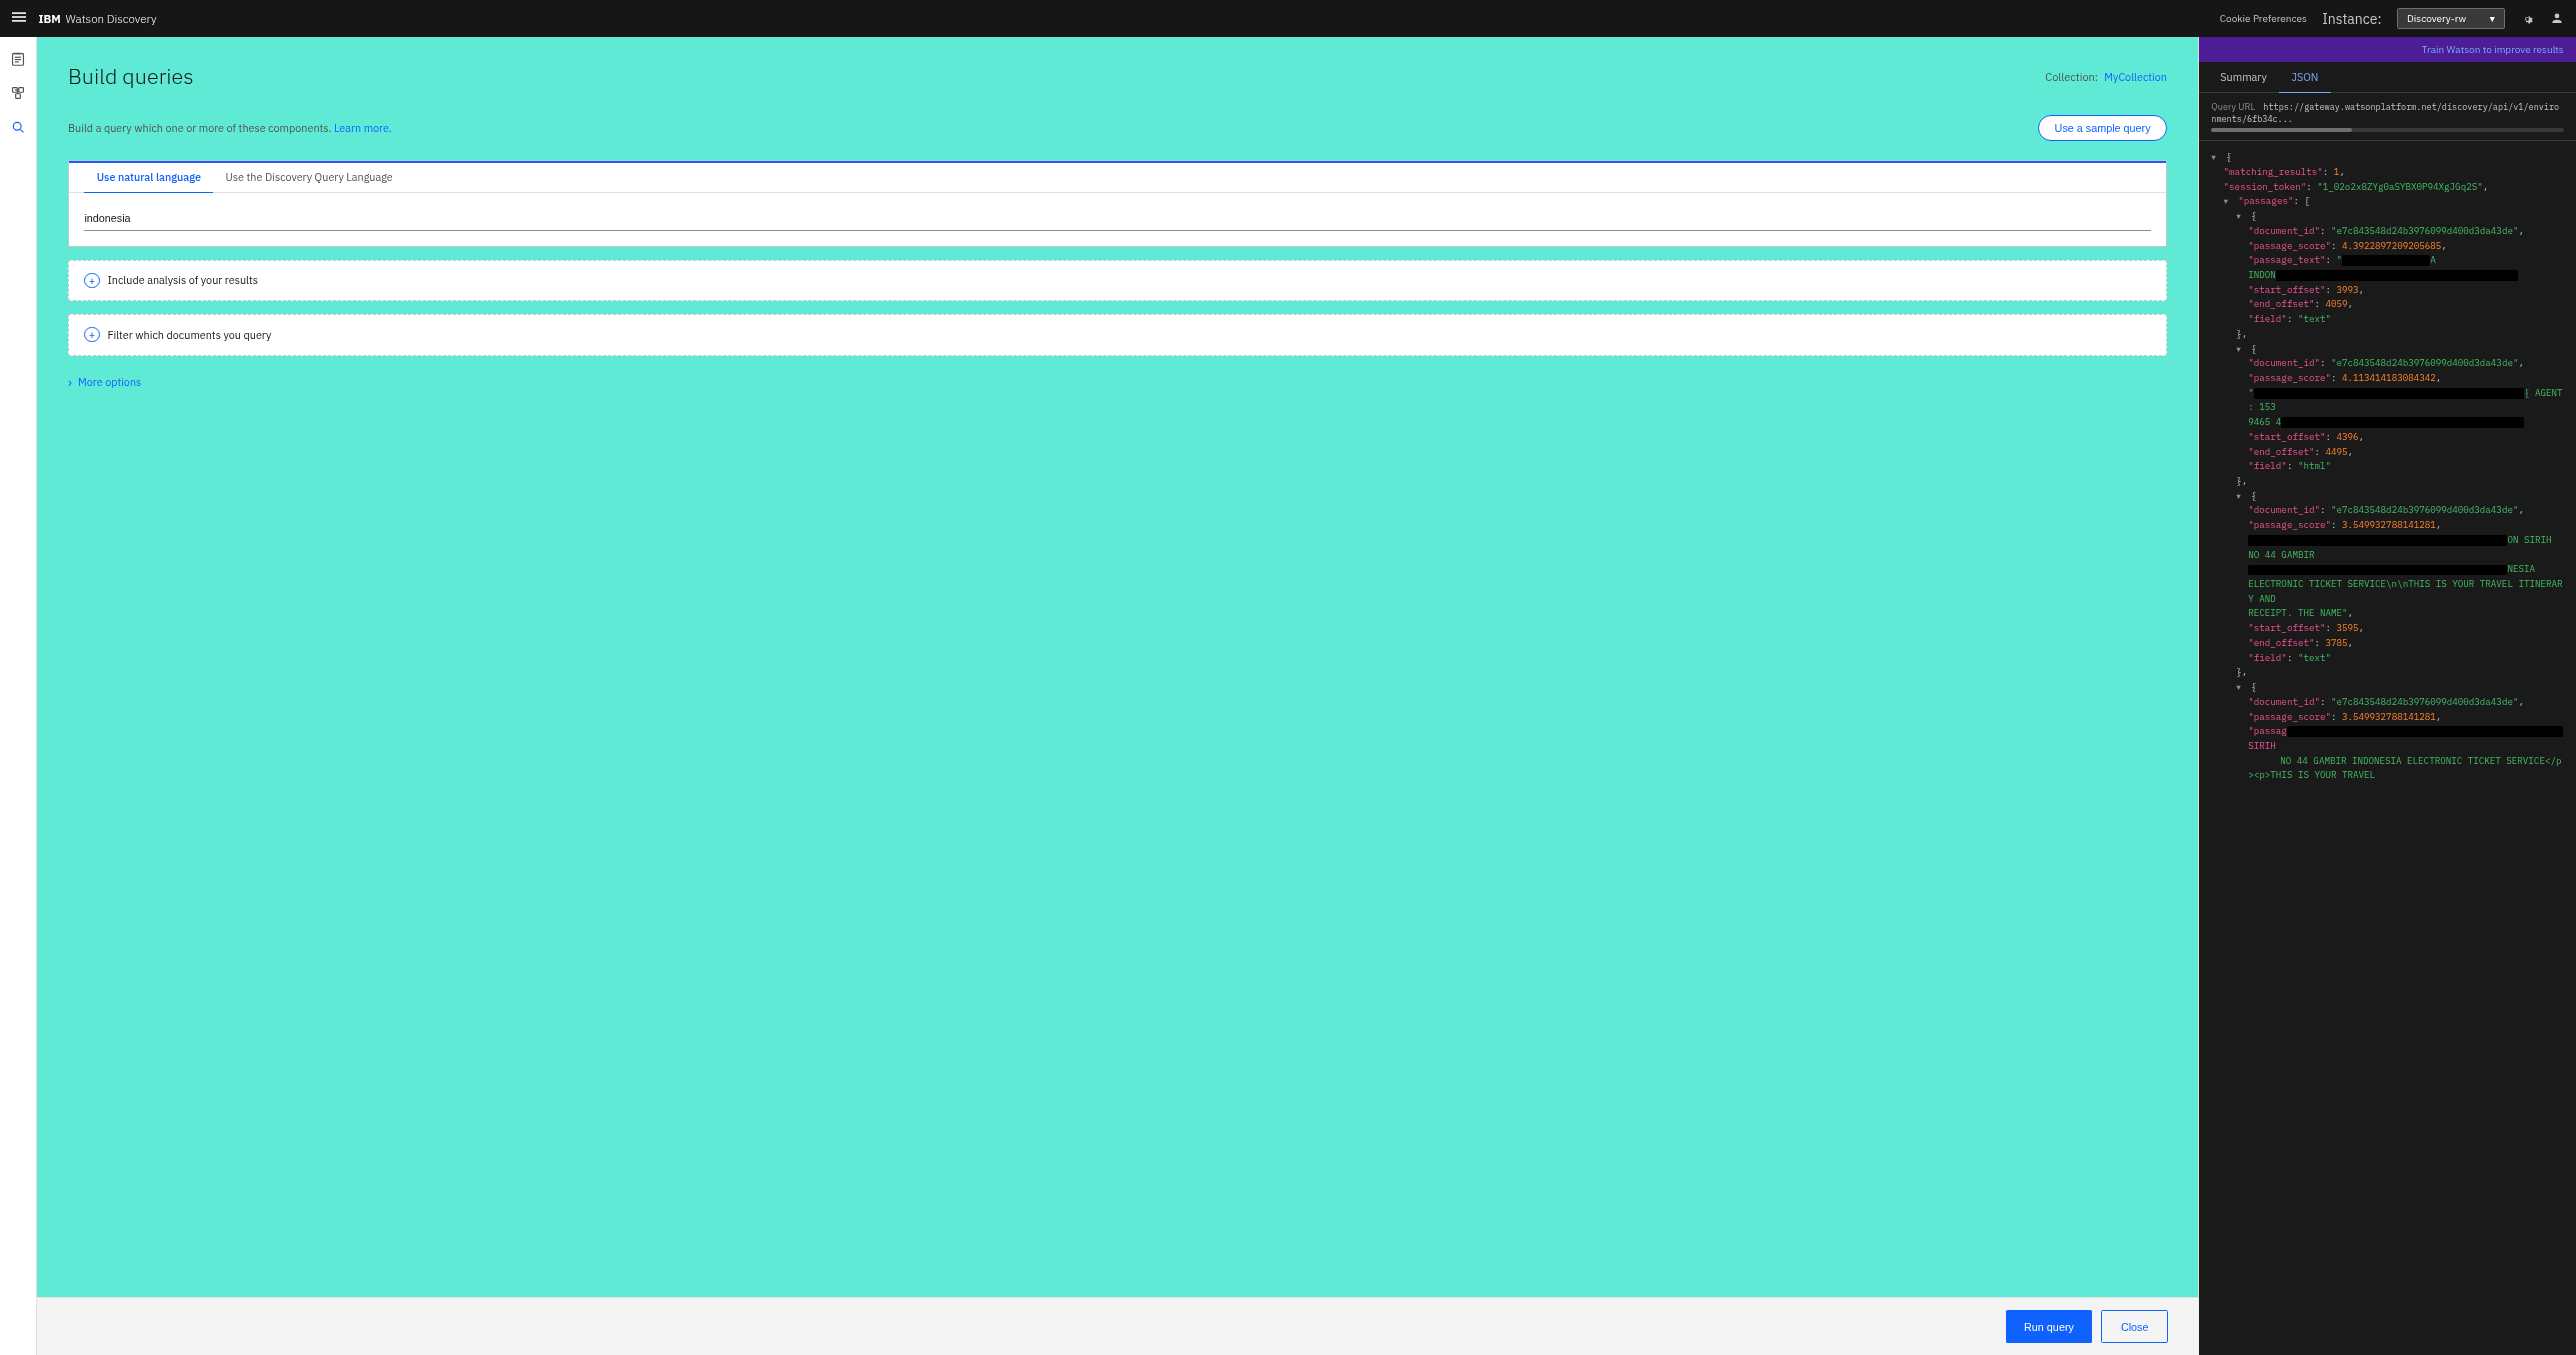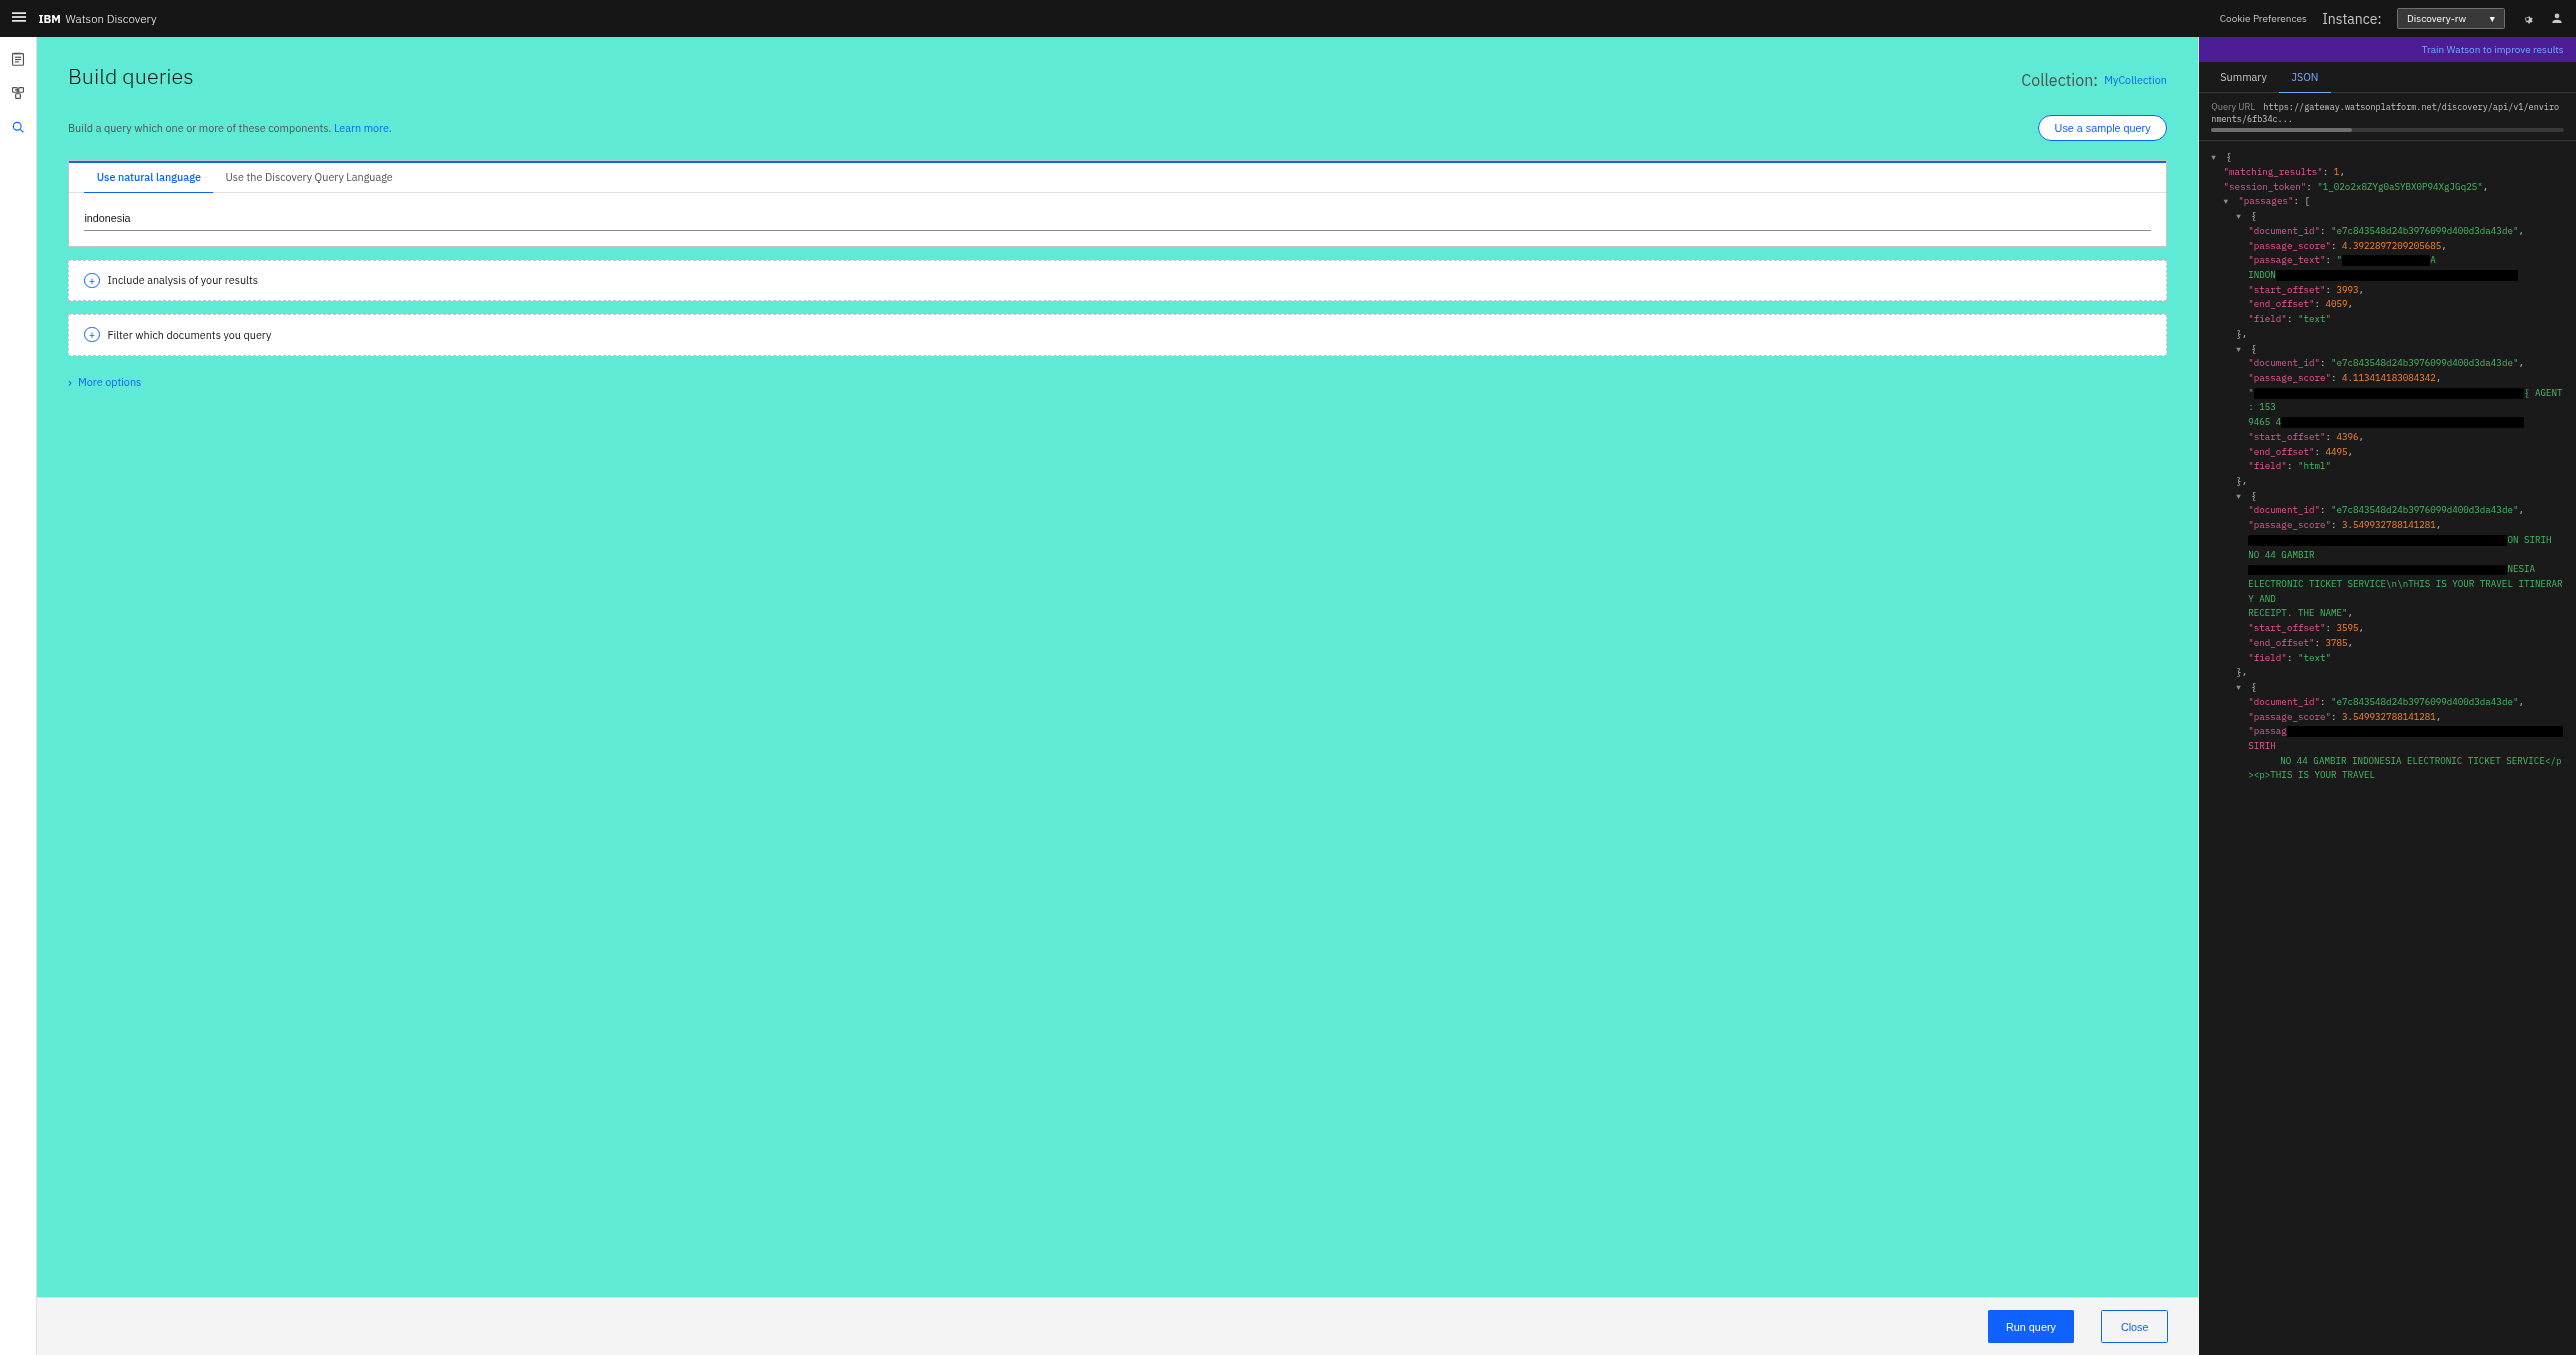--- a/index.html
+++ b/index.html
@@ -114,21 +114,21 @@
       border-right: 0.8px solid #e0e0e0;
     }
 
     .page-title {
       font-size: 21.6px;
       font-weight: 300;
       color: #161616;
       margin-bottom: 18.5px;
     }
     .collection-label {
-      font-size: 16px;
+      font-size: 11px;
       color: #525252;
       margin-right: 3.1px;
     }
     .collection-link {
       font-size: 10.8px;
       color: #0f62fe;
       cursor: pointer;
       text-decoration: none;
     }
 
@@ -264,21 +264,21 @@
     
     .bottom-bar {
       position: fixed;
       bottom: 0;
       left: 37px;
       right: 377px;
       background: #f4f4f4;
       padding: 12.3px 31px;
       display: flex;
       justify-content: flex-end;
-      gap: 27px;
+      gap: 9px;
       border-top: 0.8px solid #e0e0e0;
       z-index: 50;
     }
     .btn-primary {
       background: #0f62fe;
       color: #fff;
       border: none;
       padding: 9.2px 18.5px;
       font-size: 10.8px;
       border-radius: 1.5px;

